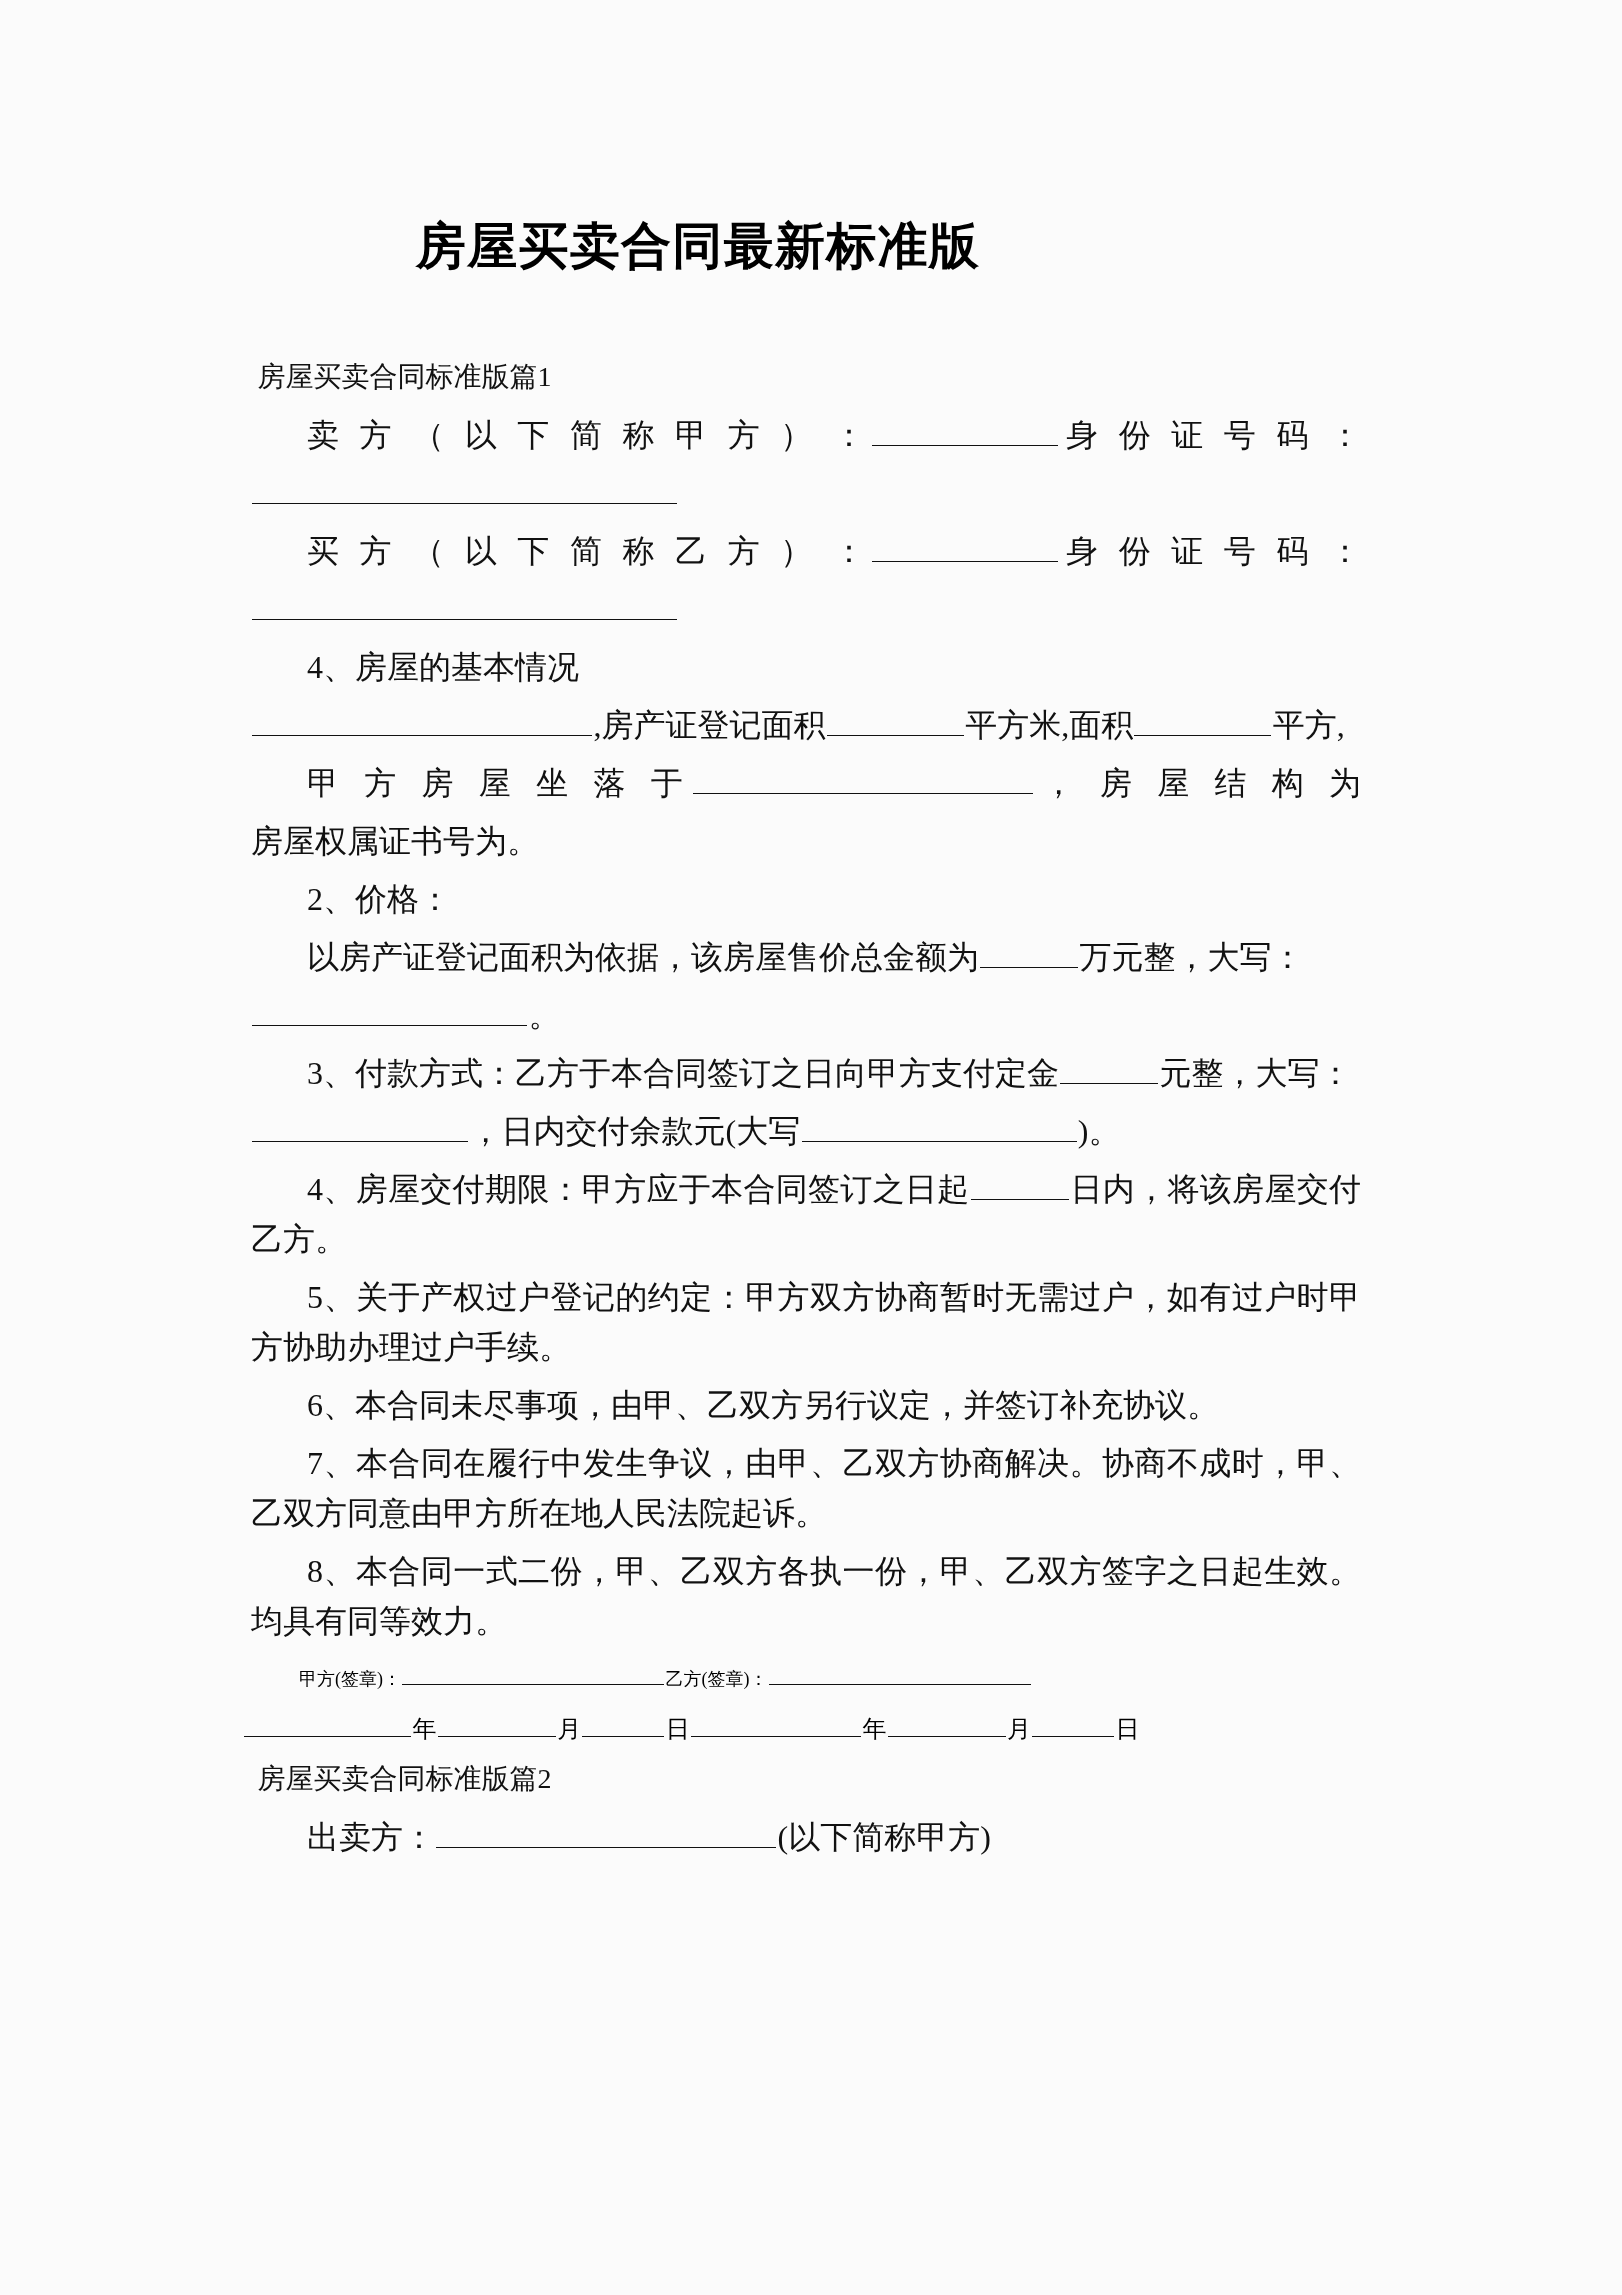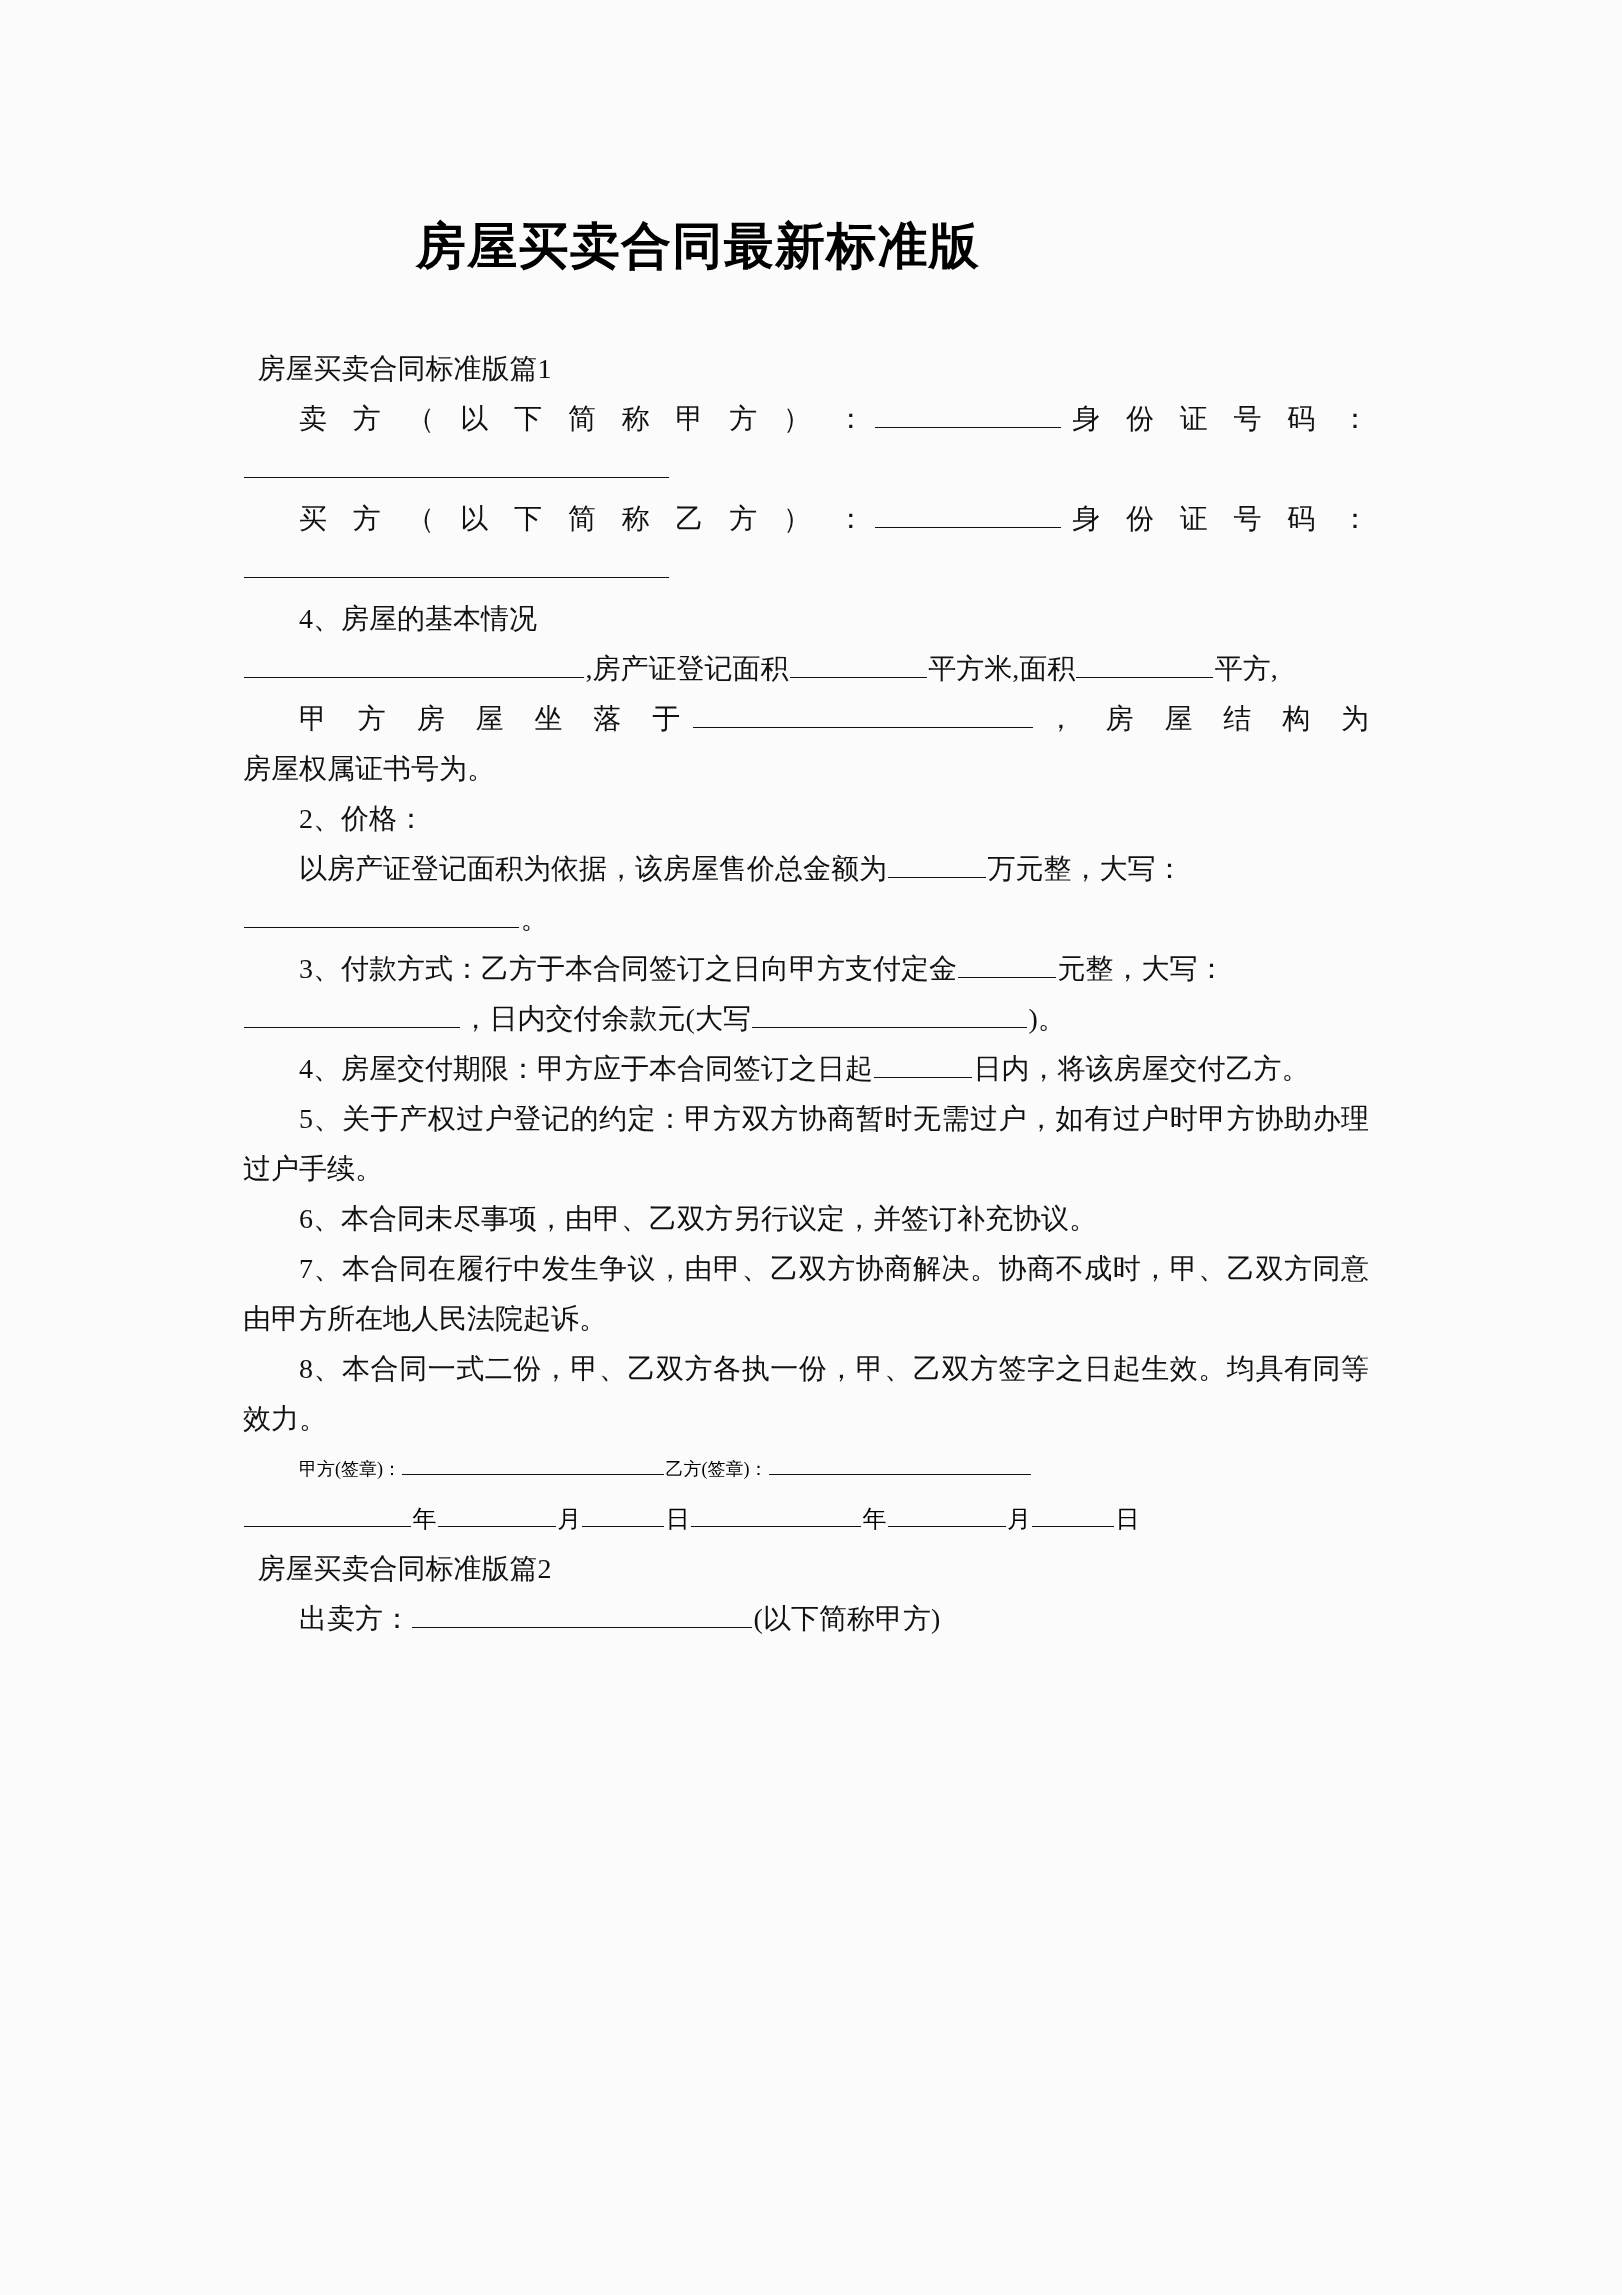--- a/index.html
+++ b/index.html
@@ -37,28 +37,28 @@
     font-weight: bold;
     letter-spacing: 1.3px;
     line-height: 1.2;
     font-family: "Liberation Sans", "DejaVu Sans", sans-serif;
   }
 
   
   .body-block {
     position: absolute;
     left: 243px;
-    top: 344px;
+    top: 352px;
     width: 1126px;
   }
 
   .para {
-    font-size: 28px;
+    font-size: 32px;
     line-height: 50px;
-    margin: 0;
+    margin: 8px;
     color: #111;
     text-align: justify;
     text-justify: inter-ideograph;
     word-break: break-all;
   }
 
   
   .sec-heading {
     font-size: 28px;
     line-height: 50px;

